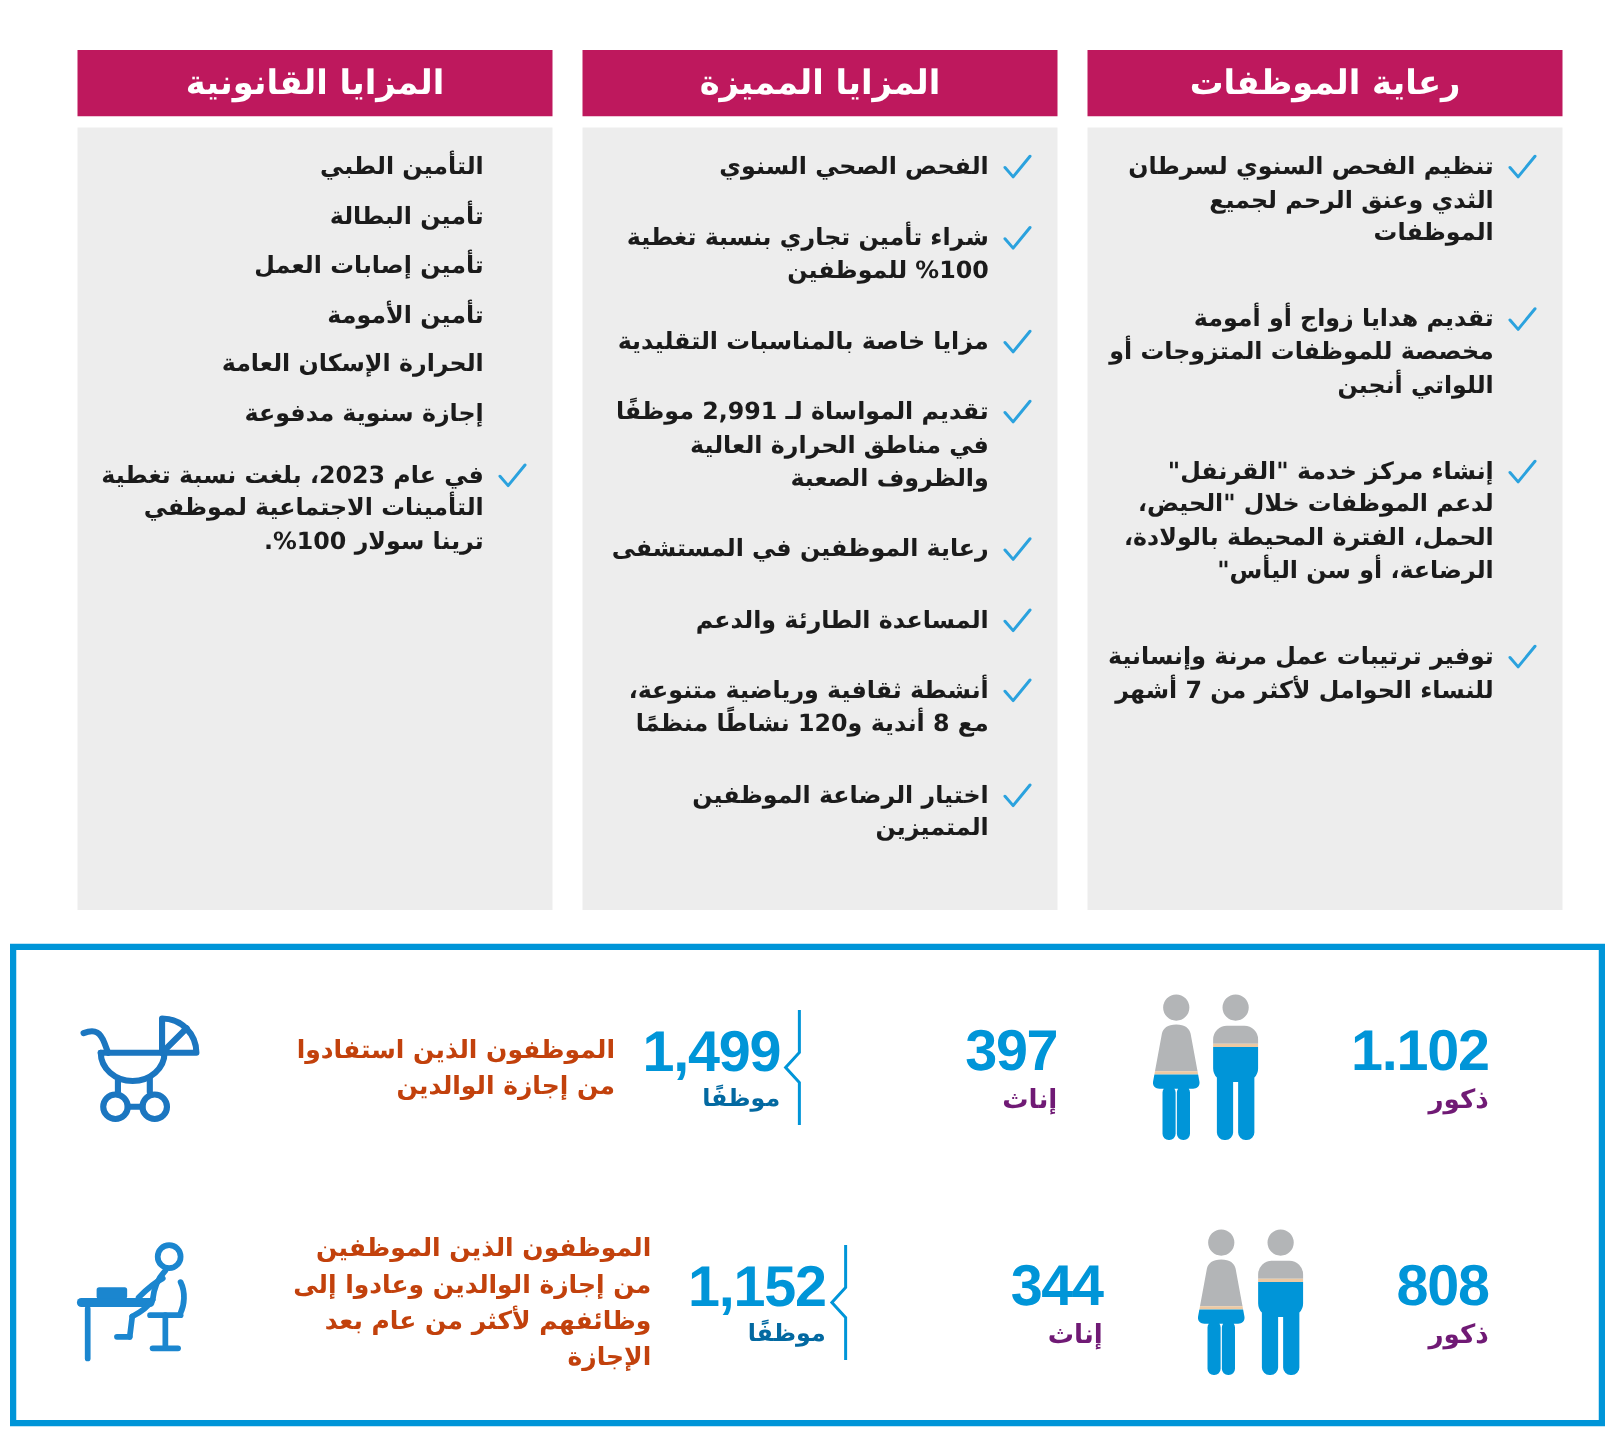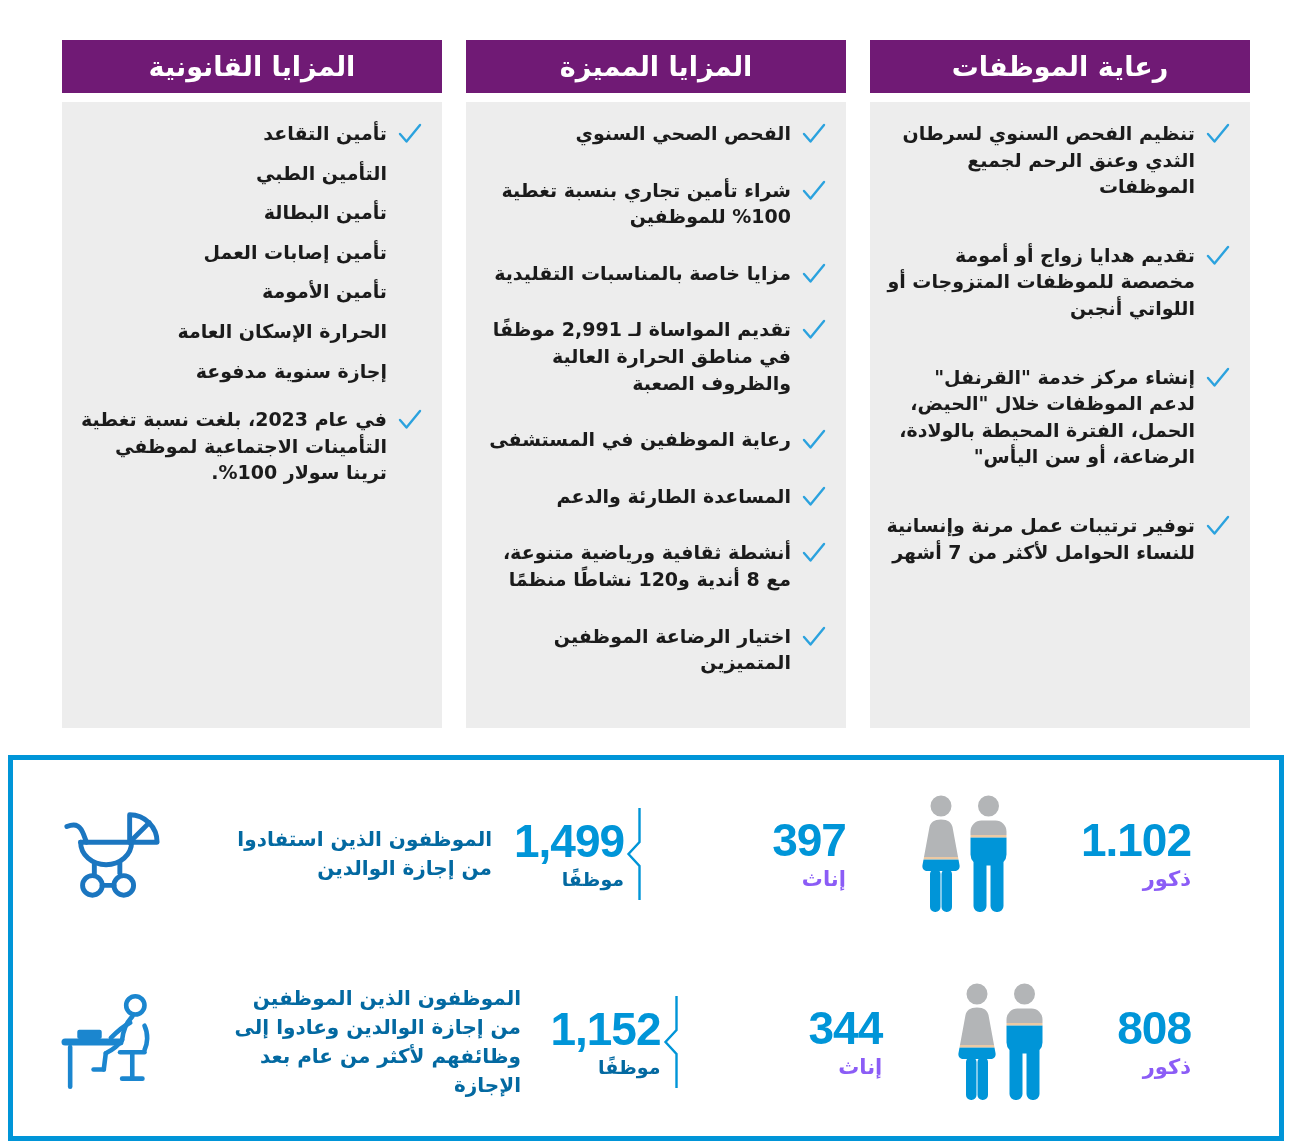--- a/index.html
+++ b/index.html
@@ -12,21 +12,21 @@
   .page { width: 1292px; height: 1146px; direction: rtl; }
 
   
   .columns {
     display: flex; gap: 24px;
     padding: 40px 42px 0 62px;
   }
   .col { width: 380px; flex: none; }
   .col-header {
     height: 53px; line-height: 53px;
-    background: #701a75; color: #ffffff;
+    background: #be185d; color: #ffffff;
     text-align: center; font-size: 27px; font-weight: bold;
     margin-bottom: 9px;
   }
   .col-body {
     background: #ededed; height: 626px;
     padding: 18px 20px 14px 14px;
   }
   .item { display: flex; gap: 9px; align-items: flex-start; }
   .check { width: 26px; flex: none; padding-top: 3px; }
   .check svg { display: block; }
@@ -50,29 +50,29 @@
     display: flex; align-items: center;
     height: 188px;
     padding-right: 88px; padding-left: 48px;
   }
   .spacer { flex: 1; }
 
   .row-icon { flex: none; margin-inline-start: 48px; }
   .row-label {
     width: 300px; 
     font-size: 20px; font-weight: bold; line-height: 1.45;
-    color: #0369a1;
+    color: #c2410c;
   }
   .num-block { display: flex; flex-direction: column; align-items: flex-end; direction: ltr; }
   .big-num {
     font-family: "Liberation Sans", sans-serif;
     font-weight: bold; font-size: 46px; line-height: 1.0;
     color: #0095d8; letter-spacing: -1px;
   }
-  .num-label { font-size: 21px; font-weight: bold; color: #8b5cf6; margin-top: 4px; }
+  .num-label { font-size: 21px; font-weight: bold; color: #701a75; margin-top: 4px; }
   .num-label.blue { color: #0369a1; font-size: 19px; }
   .total-block { margin-inline-start: 30px; margin-left: 22px; }
   .brace { flex: none; margin-inline-start: 14px; }
   .gender-group { display: flex; align-items: center; direction: ltr; flex: none; gap: 28px; }
   .gender-group.female { margin-inline-start: 116px; }
   .gender-group .icon-gap { width: 14px; }
 </style>
 </head>
 <body>
 
@@ -222,28 +222,20 @@
             </span>
           <p>اختيار الرضاعة الموظفين المتميزين</p>
         </div>
       </div>
     </section>
 
     <section class="col col-legal">
       <header class="col-header">المزايا القانونية</header>
       <div class="col-body">
         <div class="item">
-          <span class="check">
-              <svg width="24" height="21" viewBox="0 0 24 21">
-                <use href="#checkmark"></use>
-              </svg>
-            </span>
-          <p>تأمين التقاعد</p>
-        </div>
-        <div class="item">
           <span class="check"></span>
           <p>التأمين الطبي</p>
         </div>
         <div class="item">
           <span class="check"></span>
           <p>تأمين البطالة</p>
         </div>
         <div class="item">
           <span class="check"></span>
           <p>تأمين إصابات العمل</p>

